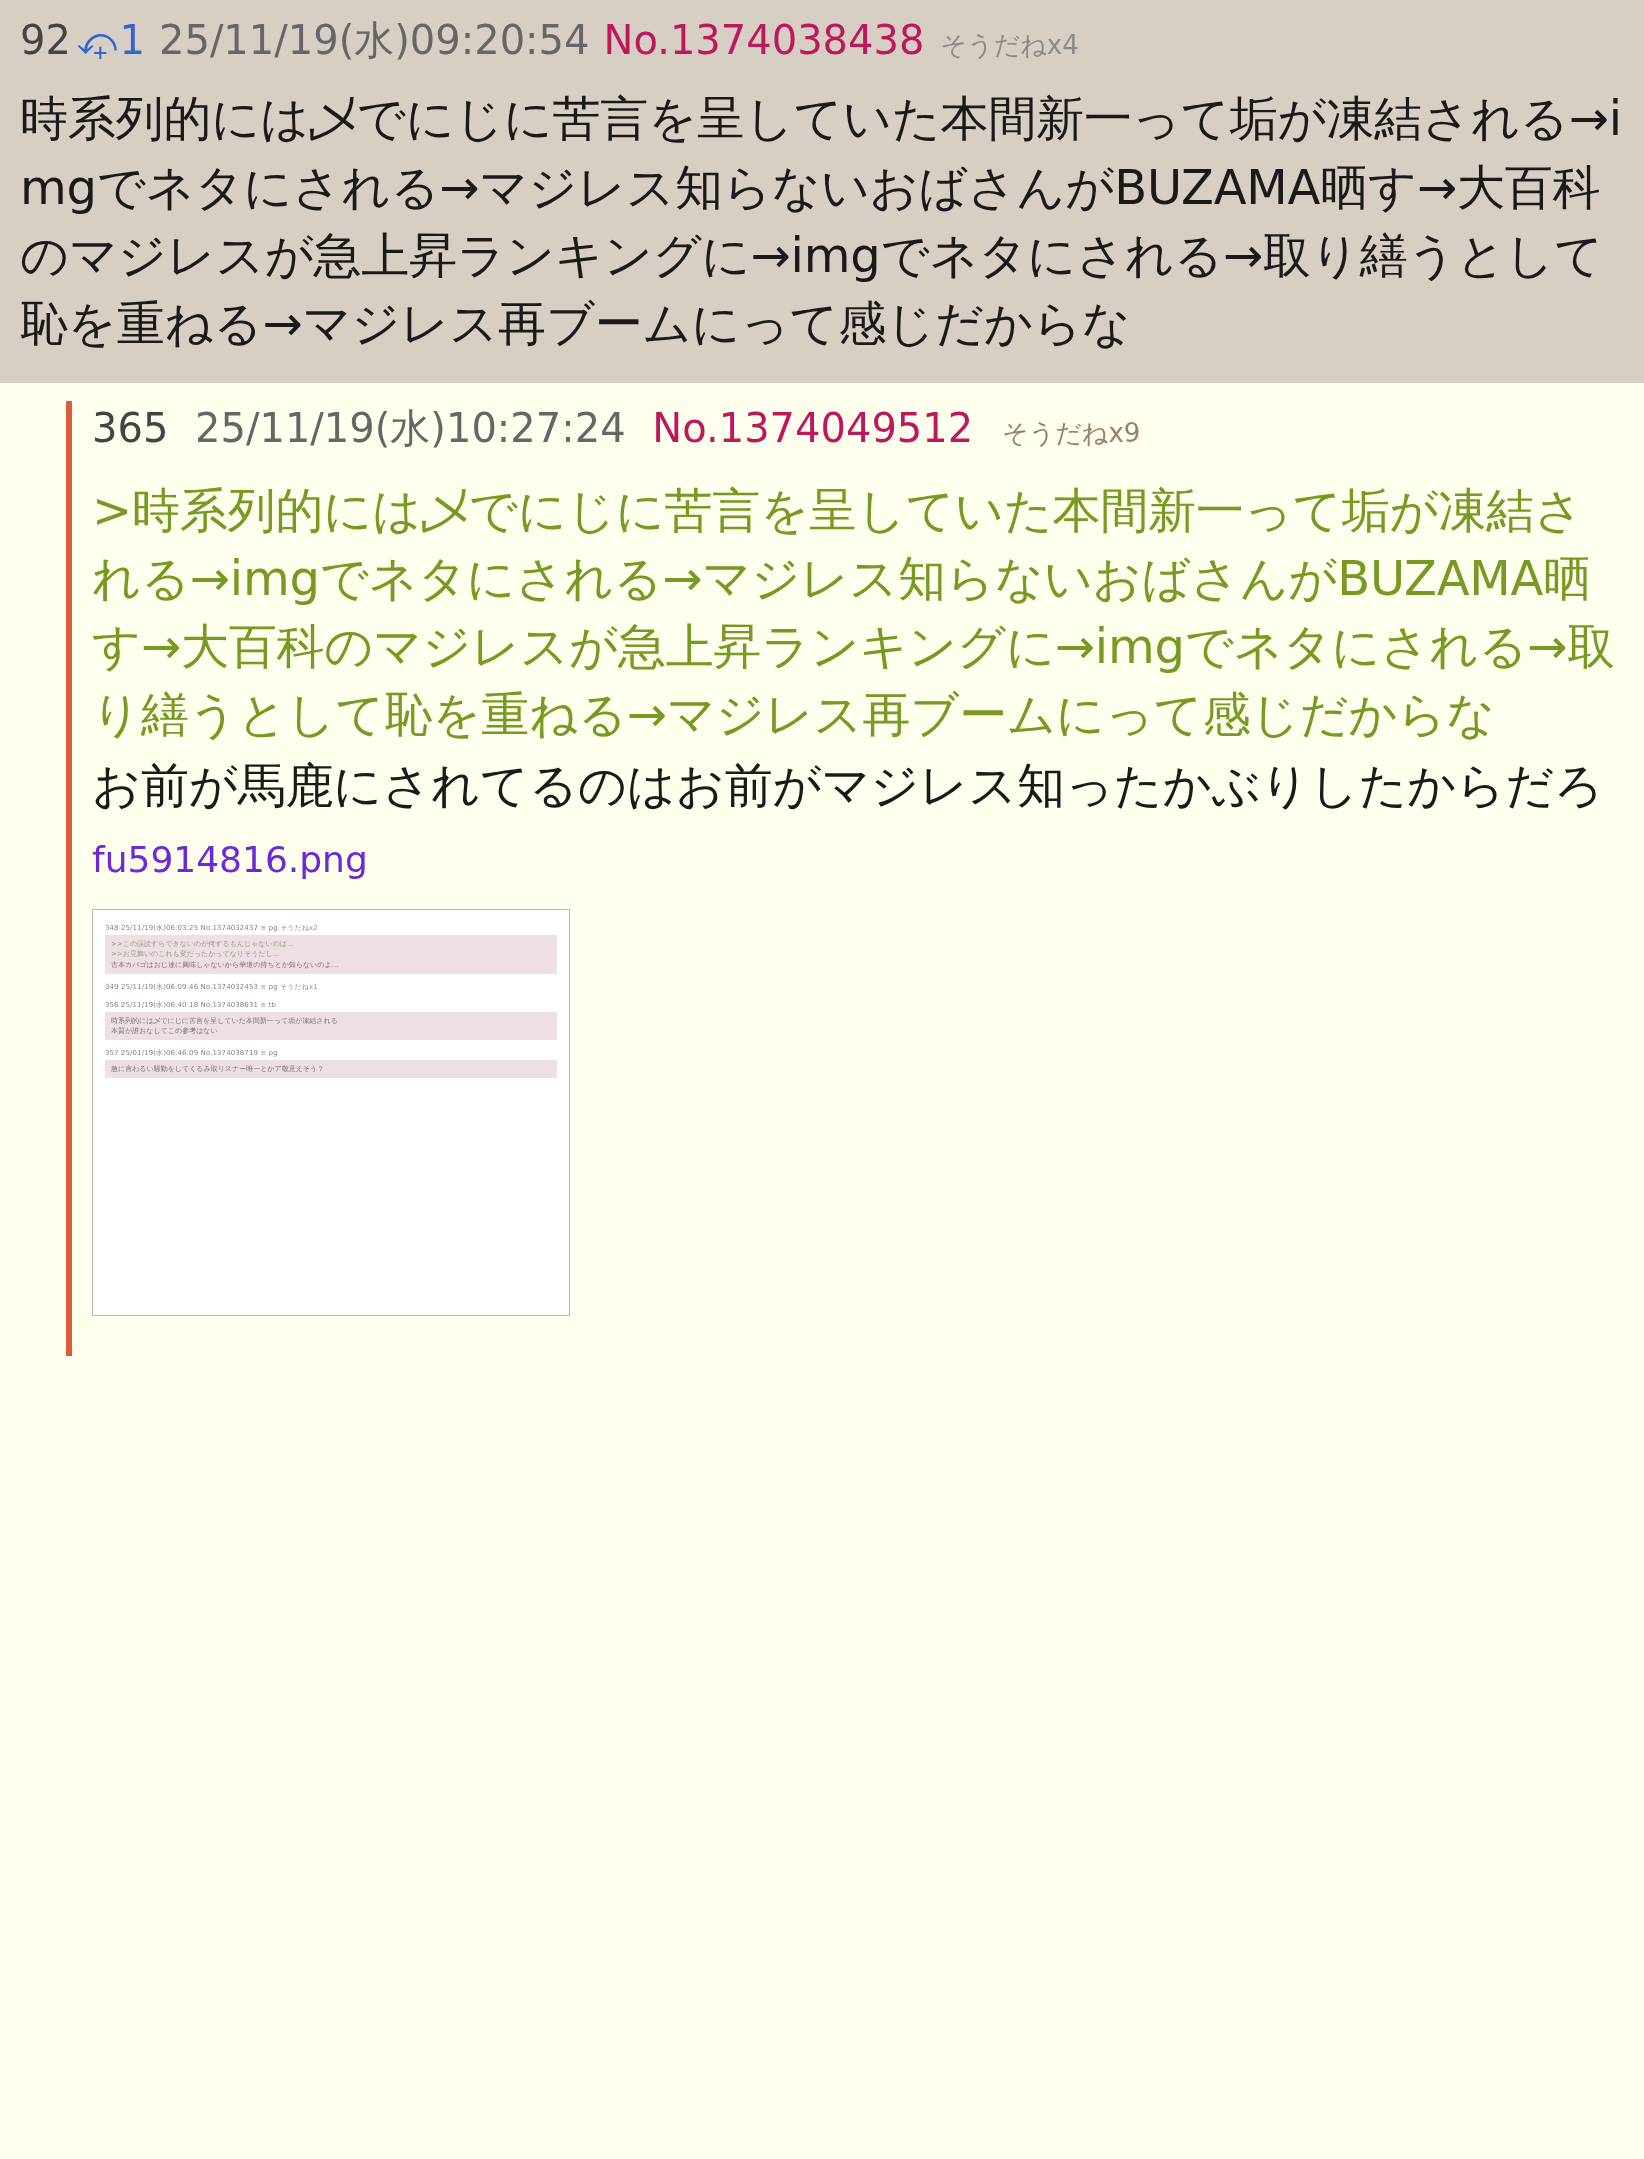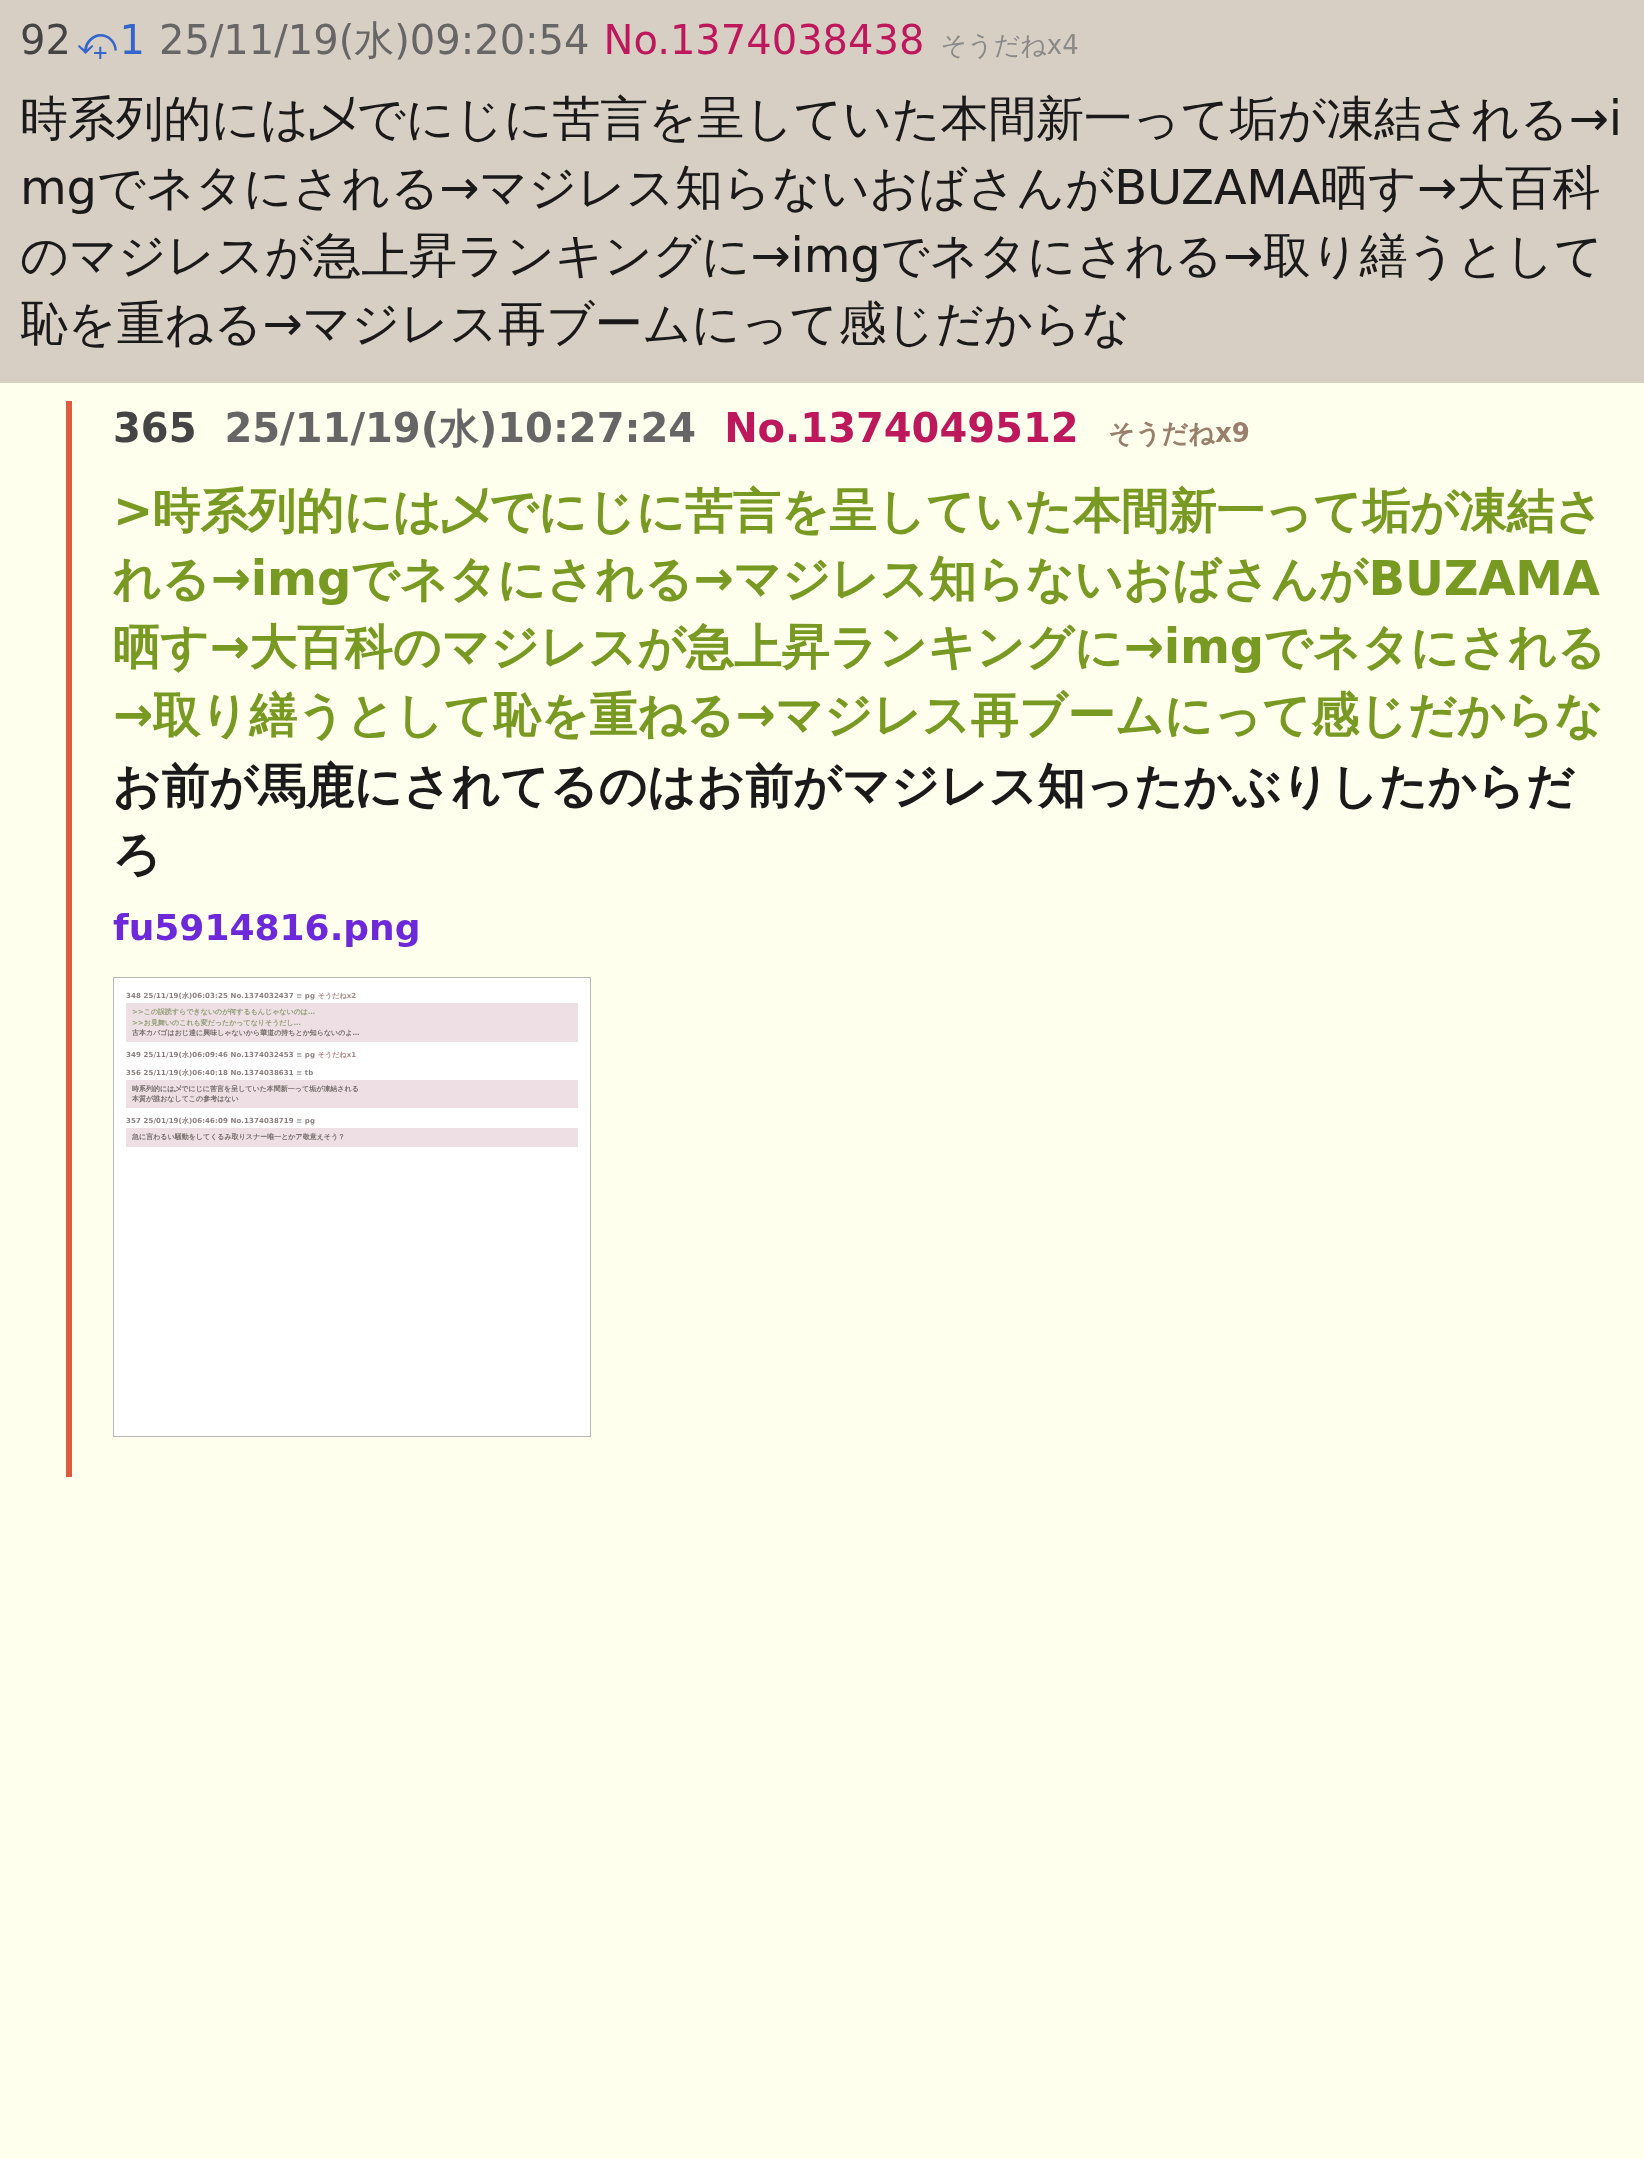--- a/index.html
+++ b/index.html
@@ -77,26 +77,25 @@
     box-sizing: border-box;
   }
   .reply-bar {
     width: 6px;
     background: #e05a3c;
     margin-left: 66px;
     flex: 0 0 6px;
     align-self: stretch;
   }
   .reply-content {
-    padding-left: 41px;
+    padding-left: 20px;
     padding-right: 20px;
     padding-bottom: 40px;
     flex: 1 1 auto;
     min-width: 0;
-    font-weight: bold;
   }
   .reply-meta {
     font-size: 40px;
     color: #5a5a5a;
     white-space: nowrap;
     margin-bottom: 20px;
   }
   .reply-meta .resnum { color: #444444; margin-right: 14px;}
   .reply-meta .meta-id { margin-left: 14px; }
   .reply-meta .sodane { color: #9a7f6d; }
@@ -123,21 +122,21 @@
     line-height: 1.4;
     margin-top: 16px;
     text-decoration: none;
     cursor: pointer;
   }
 
   
   .thumb {
     margin-top: 24px;
     width: 478px;
-    height: 460px;
+    height: 407px;
     background: #ffffff;
     border: 1px solid #b8b8b8;
     box-sizing: border-box;
     padding: 14px 12px;
     overflow: hidden;
     cursor: pointer;
   }
   .mini-post {
     margin-bottom: 9px;
     font-size: 0;

